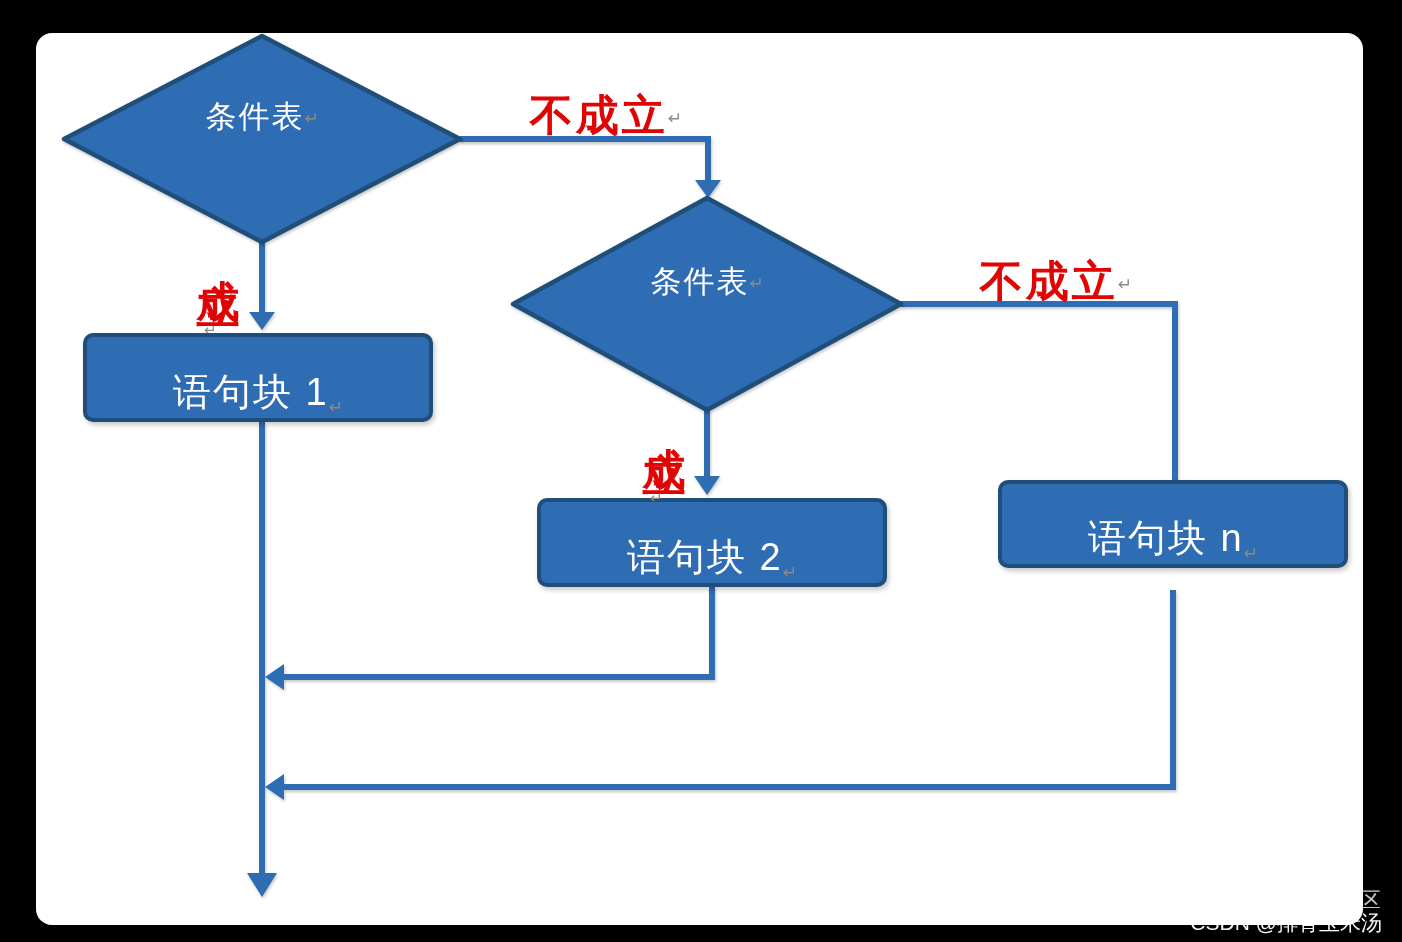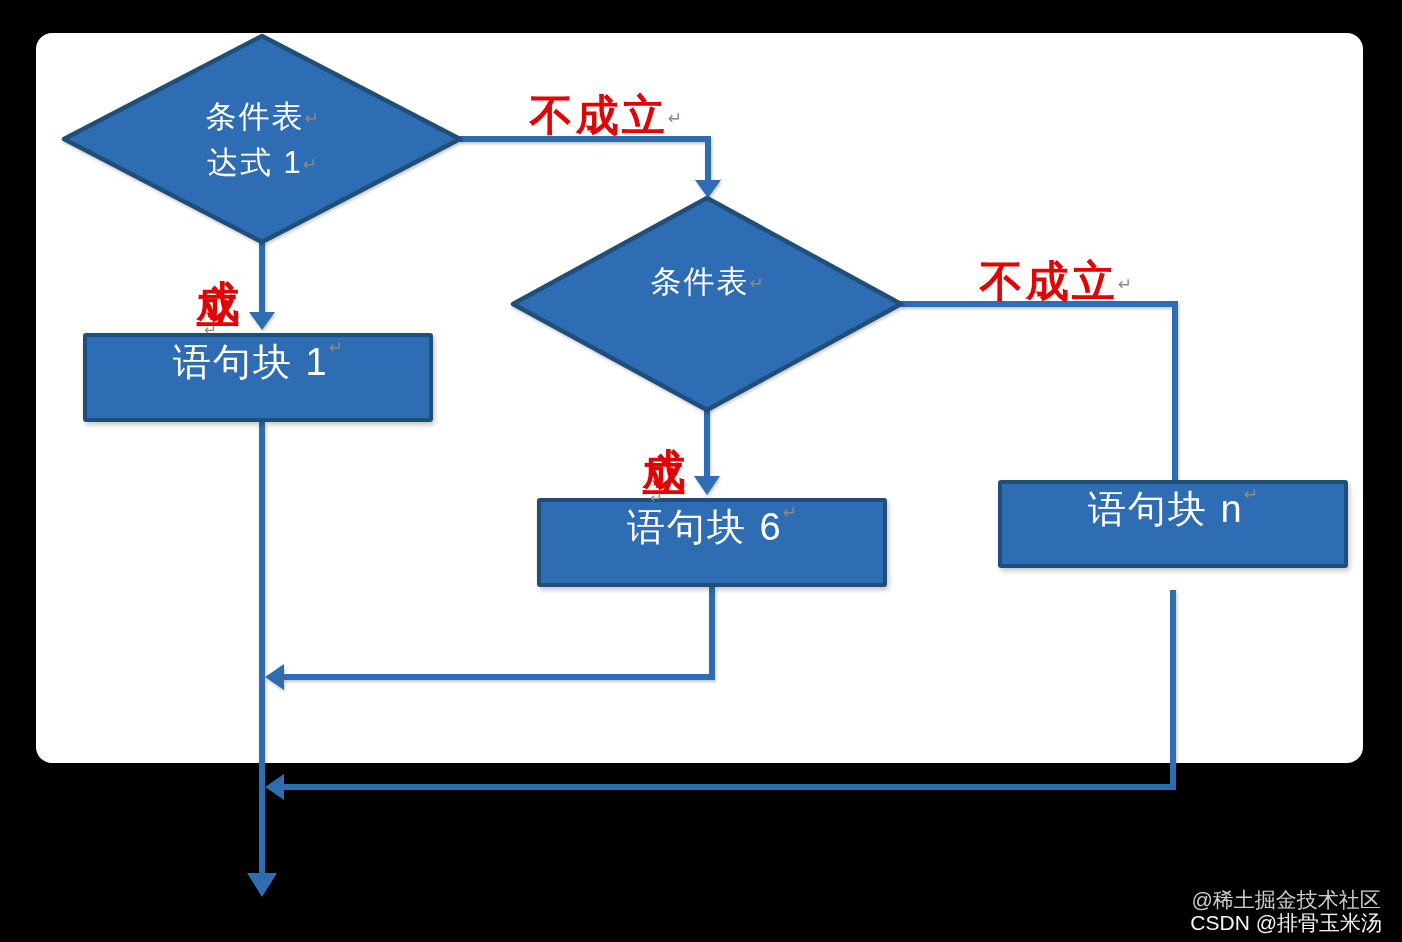--- a/index.html
+++ b/index.html
@@ -5,34 +5,34 @@
   :root{
     --canvas-bg:#FFFFFF; --frame-bg:#000000;
     --shape-fill:#2E6CB3; --shape-border:#1F4E79; --connector:#2F6DB3;
     --label-red:#E00404; --shape-text:#FFFFFF; --watermark-text:#FFFFFF; --mark-gray:#8F8A80;
   }
   *{margin:0;padding:0;box-sizing:border-box;}
   html,body{width:1402px;height:942px;overflow:hidden;}
   body{background:var(--frame-bg);font-family:"Liberation Sans","DejaVu Sans",sans-serif;position:relative;}
 
   .canvas{
-    position:absolute;left:36px;top:33px;width:1327px;height:730px;
+    position:absolute;left:36px;top:33px;width:1327px;height:892px;
     background:var(--canvas-bg);border-radius:16px;
   }
   .layer{position:absolute;left:0;top:0;width:1327px;height:870px;}
   svg.layer{overflow:visible;}
 
   .shape{fill:var(--shape-fill);stroke:var(--shape-border);stroke-width:4.5;stroke-linejoin:round;}
   .conn{stroke:var(--connector);stroke-width:6;fill:none;}
   .arrow{fill:var(--connector);stroke:none;}
   svg .shadowed{filter:drop-shadow(1px 2px 1.5px rgba(0,0,0,0.22));}
 
   .node-box{
     position:absolute;background:var(--shape-fill);border:4px solid var(--shape-border);
-    border-radius:3px;display:flex;align-items:flex-start;justify-content:center;
+    border-radius:10px;display:flex;align-items:flex-end;justify-content:center;
     color:var(--shape-text);font-size:38px;letter-spacing:2px;
     box-shadow:2px 3px 5px rgba(0,0,0,0.22);
   }
   .diamond-text{
     position:absolute;width:240px;text-align:center;color:var(--shape-text);
     font-size:31px;line-height:44px;letter-spacing:2px;
   }
   .red-label{
     position:absolute;color:var(--label-red);font-weight:bold;font-size:43px;
     letter-spacing:3px;text-align:right;white-space:nowrap;
@@ -80,32 +80,31 @@
       <polyline class="conn" points="1137,557 1137,754 248,754"></polyline>
       <polygon class="arrow" points="248,741 248,767 229,754"></polygon>
     </g>
 
     <polygon class="shape shadowed" points="226,3 424,106 226,209 28,106"></polygon>
     <polygon class="shape shadowed" points="671,165 865,271 671,377 477,271"></polygon>
   </svg>
 
   <div class="diamond-text" style="left:106px;top:62px;">
     <div><span>条件表</span><span class="mark">↵</span></div>
-    <div><span>达式 1</span><span class="mark">↵</span></div>
   </div>
   <div class="diamond-text" style="left:551px;top:227px;">
     <div><span>条件表</span><span class="mark">↵</span></div>
   </div>
 
   <div class="node-box" style="left:47px;top:300px;width:350px;height:89px;">
     <span>语句块 1</span>
       <span class="mark">↵</span>
   </div>
   <div class="node-box" style="left:501px;top:465px;width:350px;height:89px;">
-    <span>语句块 6</span>
+    <span>语句块 2</span>
       <span class="mark">↵</span>
   </div>
   <div class="node-box" style="left:962px;top:447px;width:350px;height:88px;">
     <span>语句块 n</span>
       <span class="mark">↵</span>
   </div>
 
   <div class="red-label" style="left:446px;top:54px;width:200px;">
     <span>不成立</span><span class="mark">↵</span>
   </div>

